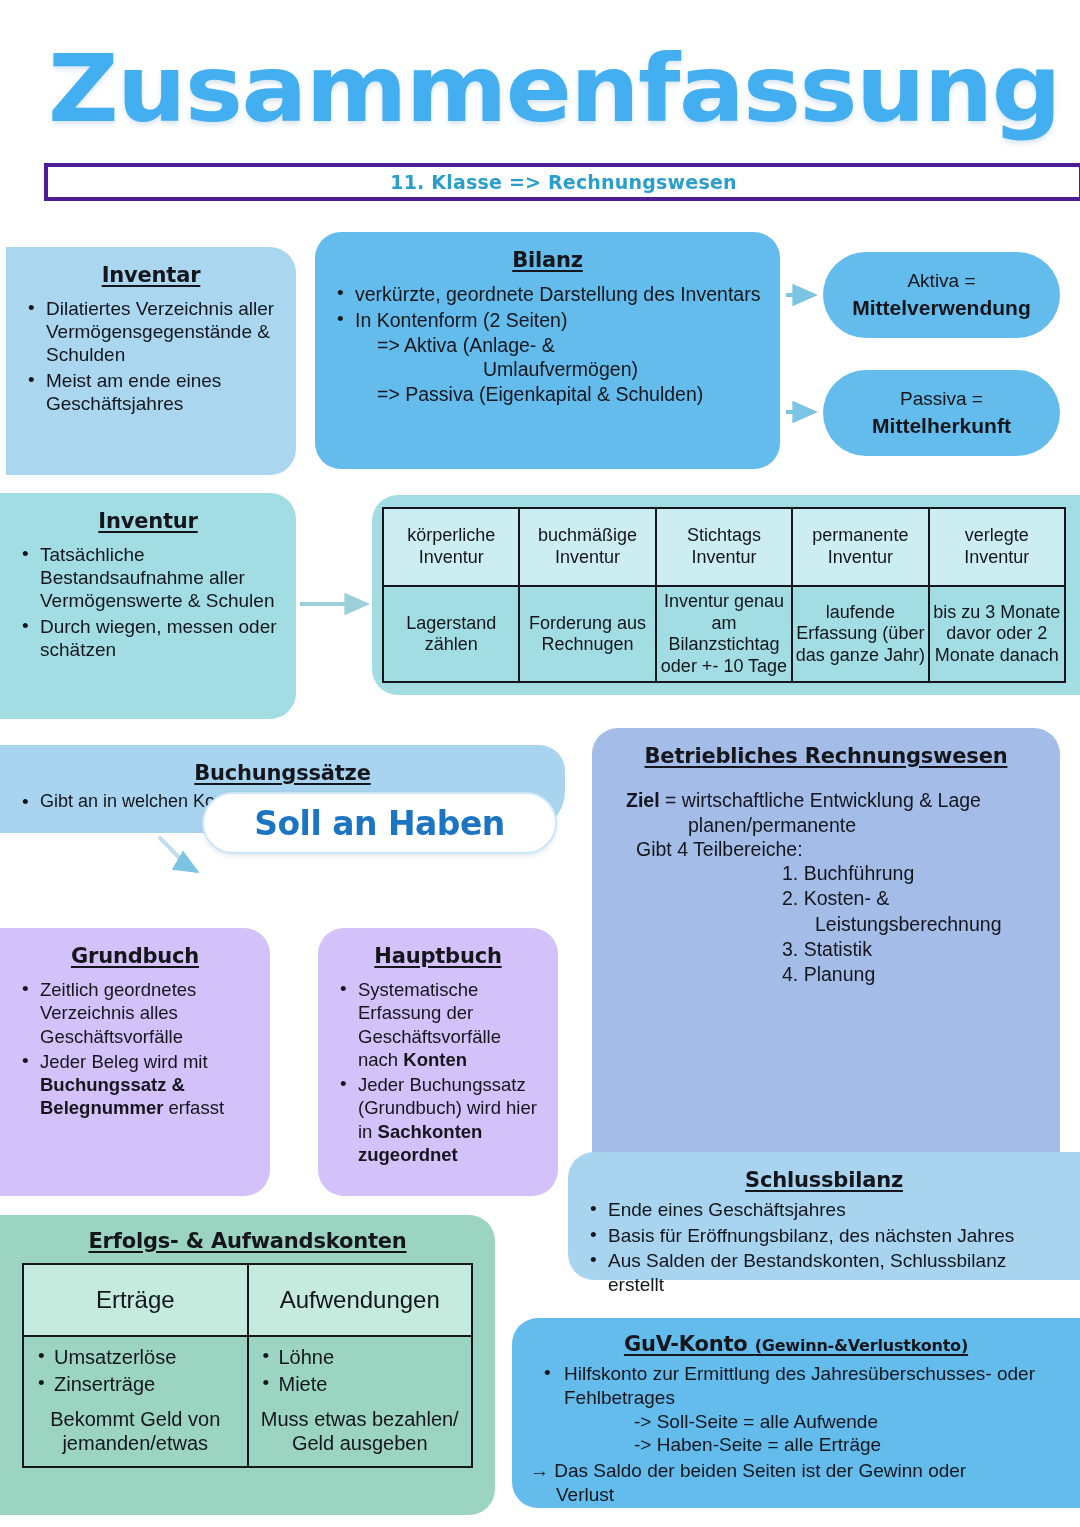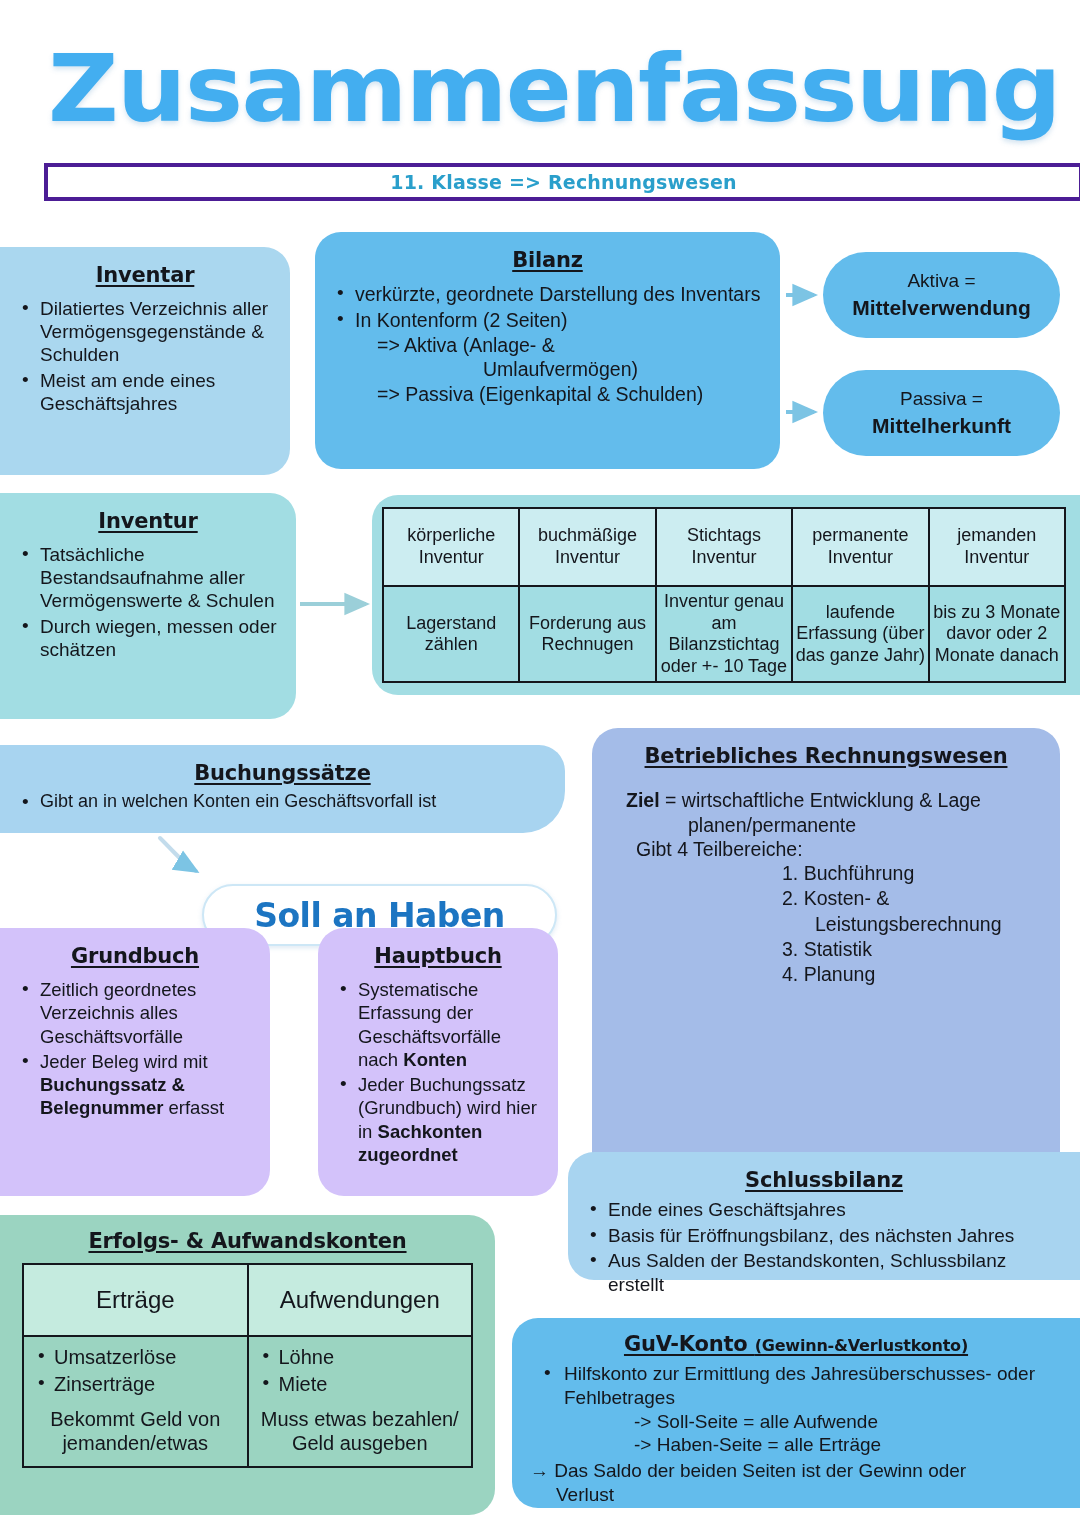--- a/index.html
+++ b/index.html
@@ -91,21 +91,21 @@
     content: "•";
     position: absolute;
     left: 4px; top: -1px;
     font-size: 19px;
     line-height: 1.22;
   }
   .ind { display: block; }
   b { font-weight: 700; }
 
   
-  .c-lightblue  { background: #AAD7EF; }
+  .c-lightblue  { background: #AAD7EF; margin-left: 6px; }
   .c-blue       { background: #63BCEC; }
   .c-teal       { background: #A2DDE3; }
   .c-periwinkle { background: #A4BCE8; }
   .c-purple     { background: #D3C2FA; }
   .c-mint       { background: #9BD4C1; }
   .c-skyblue    { background: #A8D4F0; }
 
   
   #box-inventar { left: 0px; top: 247px; width: 290px; height: 228px;
                   border-top-left-radius: 0; border-bottom-left-radius: 0; }
@@ -163,21 +163,21 @@
   table.grid td.small { font-size: 15px; }
 
   #box-buchungssaetze { left: 0px; top: 745px; width: 565px; height: 88px;
                         border-top-left-radius: 0; border-bottom-left-radius: 0;
                         border-bottom-right-radius: 42px; }
   #box-buchungssaetze h3 { margin-bottom: 6px; }
   #box-buchungssaetze ul.bul > li { font-size: 18px; }
 
   #box-sollanhaben {
     position: absolute;
-    left: 202px; top: 884px; width: 355px; height: 62px;
+    left: 202px; top: 792px; width: 355px; height: 62px;
     background: #ffffff;
     border: 2px solid #CDE7F6;
     border-radius: 34px;
     display: flex; align-items: center; justify-content: center;
     box-shadow: 0 2px 5px rgba(140,180,215,0.28);
   }
   #box-sollanhaben span {
     font-family: "DejaVu Sans", sans-serif;
     font-size: 33px;
     font-weight: 700;
@@ -292,21 +292,21 @@
 </div>
 
 <div class="card c-teal" id="box-inventur-table">
   <table class="grid">
     <tbody>
         <tr class="hdr">
       <td>körperliche Inventur</td>
       <td>buchmäßige Inventur</td>
       <td>Stichtags Inventur</td>
       <td>permanente Inventur</td>
-      <td>jemanden Inventur</td>
+      <td>verlegte Inventur</td>
     </tr>
     <tr class="bod">
       <td>Lagerstand zählen</td>
       <td>Forderung aus Rechnugen</td>
       <td class="small">Inventur genau am Bilanzstichtag oder  +- 10 Tage</td>
       <td class="small">laufende Erfassung (über das ganze Jahr)</td>
       <td class="small">bis zu 3 Monate davor oder 2 Monate danach</td>
     </tr>
   </tbody>
     </table>

